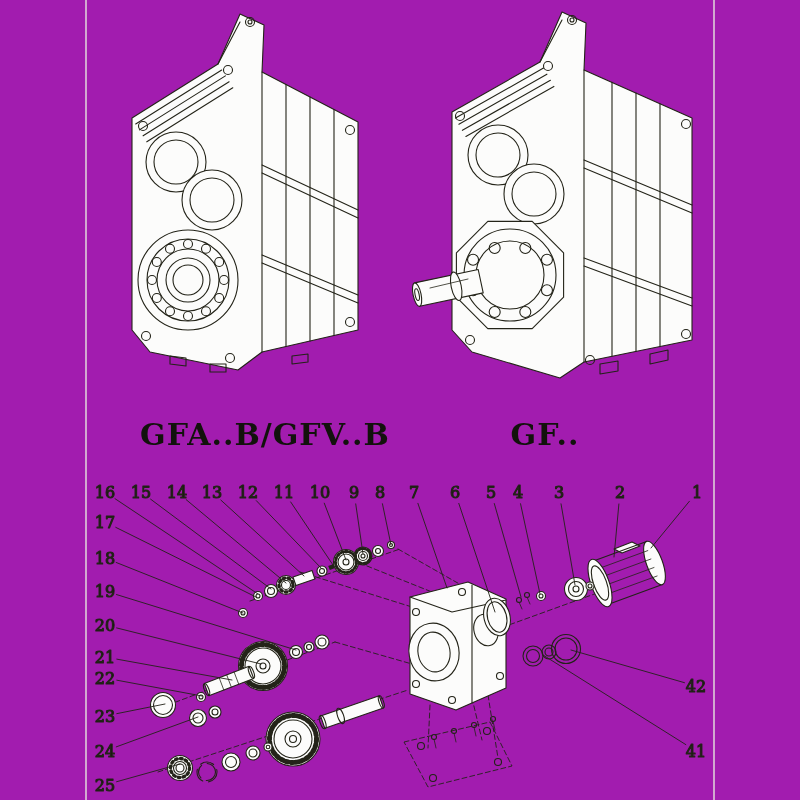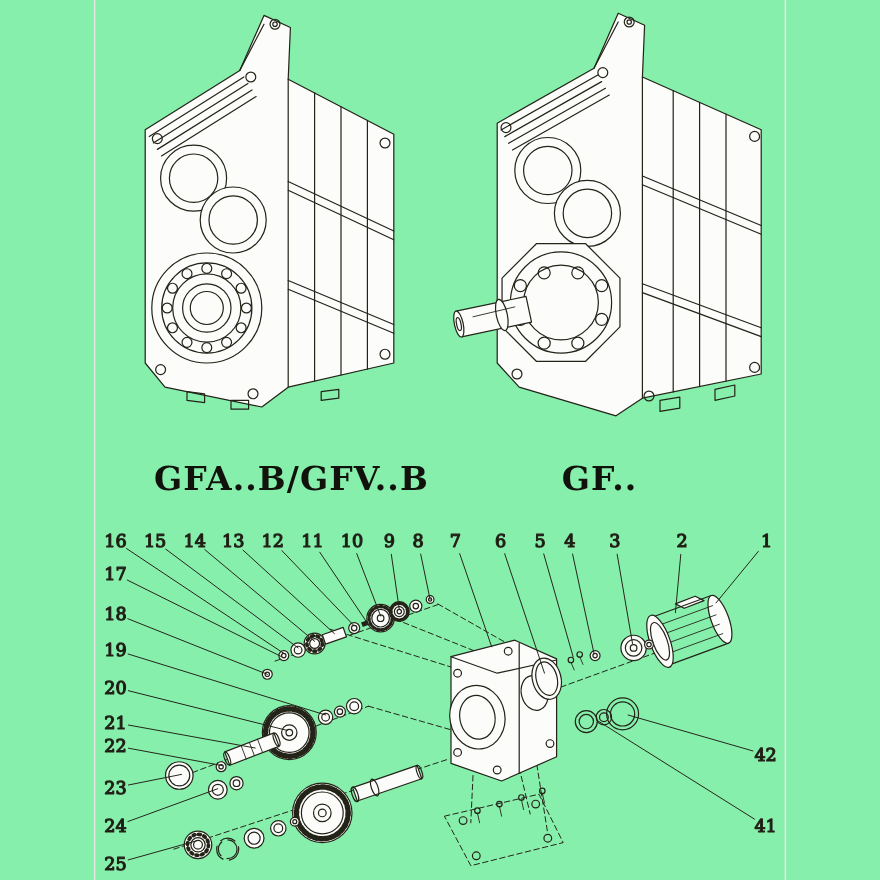--- a/index.html
+++ b/index.html
@@ -1,16 +1,16 @@
 <!DOCTYPE html>
 <html><head>
 <meta charset="utf-8">
 <style>
   html,body{margin:0;padding:0;background:#ffffff;}
-  .stage{width:800px;height:800px;background:#86efac;position:relative;overflow:hidden;}
+  .stage{width:800px;height:800px;background:#a21caf;position:relative;overflow:hidden;}
   svg{display:block;}
   .art{stroke:#232318;stroke-width:1.1;fill:none;stroke-linejoin:round;stroke-linecap:round;}
   .thin{stroke-width:0.8;}
   .bg{fill:#fcfcfb;}
   .dash{stroke-dasharray:5 3;stroke-width:0.9;}
   .teeth{stroke-width:3;stroke-dasharray:2.2 2.2;fill:none;}
   .teeth-l{stroke-width:5;stroke-dasharray:2.6 2.6;fill:none;}
   .dots{stroke-width:3.4;stroke-dasharray:1.6 3.4;fill:none;}
   .snap{stroke-dasharray:14 6;fill:none;}
   .key{stroke-width:4.5;stroke-linecap:butt;}

